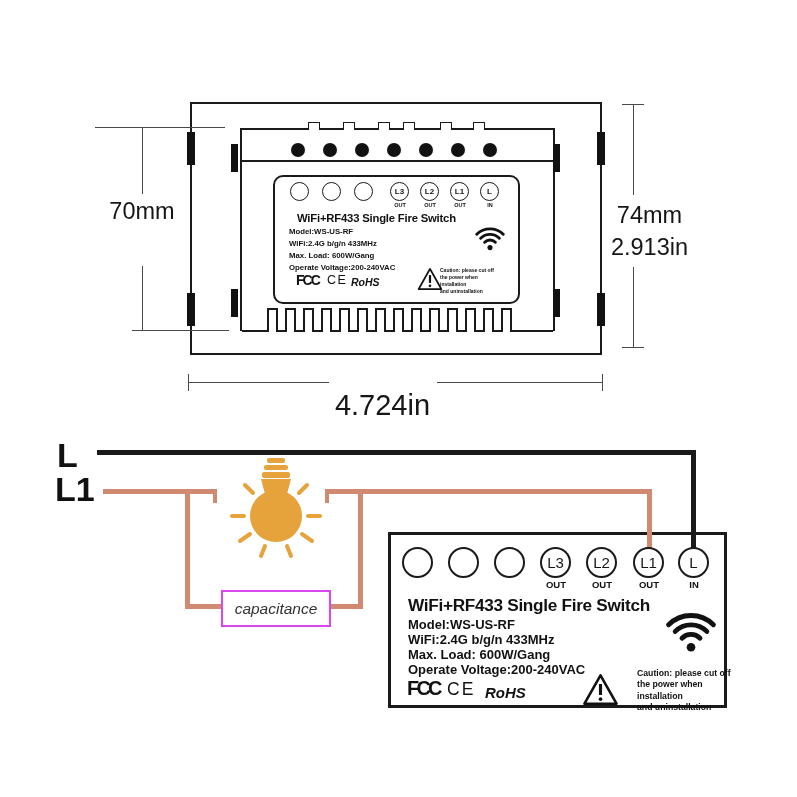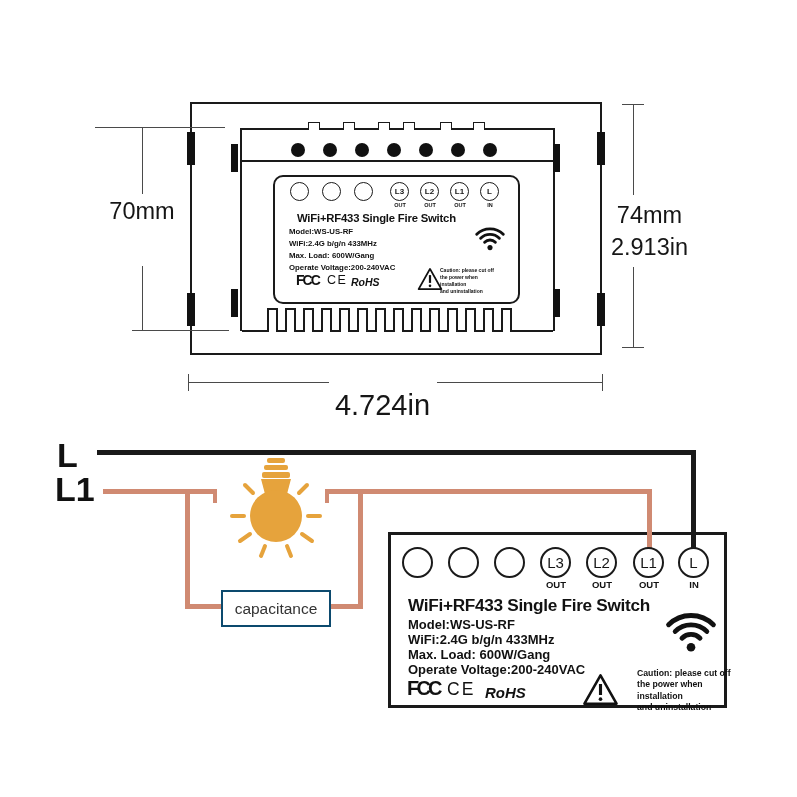--- a/index.html
+++ b/index.html
@@ -153,22 +153,22 @@
       <line x1="84" y1="60" x2="96" y2="60"></line>
       <line x1="29" y1="37" x2="21" y2="29"></line>
       <line x1="75" y1="37" x2="83" y2="29"></line>
       <line x1="26" y1="78" x2="16" y2="85"></line>
       <line x1="78" y1="78" x2="88" y2="85"></line>
       <line x1="41" y1="90" x2="37" y2="100"></line>
       <line x1="63" y1="90" x2="67" y2="100"></line>
     </g>
   </svg>
 
-  <div class="abs" style="left:221px;top:160px;width:110px;height:37px;border:2px solid #0c4a6e;background:#fff;z-index:2;
-              text-align:center;font-size:15.5px;line-height:33px;color:#333;">capacitance</div>
+  <div class="abs" style="left:221px;top:160px;width:110px;height:37px;border:2px solid #d946ef;background:#fff;z-index:2;
+              text-align:center;font-size:15.5px;line-height:33px;color:#333;font-style:italic;">capacitance</div>
 
   <div class="abs" style="left:388px;top:102px;width:339px;height:176px;border:3px solid #1a1a1a;background:#fff;"></div>
 
   <div class="abs bigcirc" style="left:402px;top:117px;width:31px;height:31px;"></div>
   <div class="abs bigcirc" style="left:448px;top:117px;width:31px;height:31px;"></div>
   <div class="abs bigcirc" style="left:494px;top:117px;width:31px;height:31px;"></div>
   <div class="abs bigcirc" style="left:540px;top:117px;width:31px;height:31px;font-size:15px;font-weight:500;line-height:28px;">L3</div>
   <div class="abs bigcirc" style="left:586px;top:117px;width:31px;height:31px;font-size:15px;font-weight:500;line-height:28px;">L2</div>
   <div class="abs bigcirc" style="left:633px;top:117px;width:31px;height:31px;font-size:15px;font-weight:500;line-height:28px;">L1</div>
   <div class="abs bigcirc" style="left:678px;top:117px;width:31px;height:31px;font-size:15px;font-weight:500;line-height:28px;">L</div>

